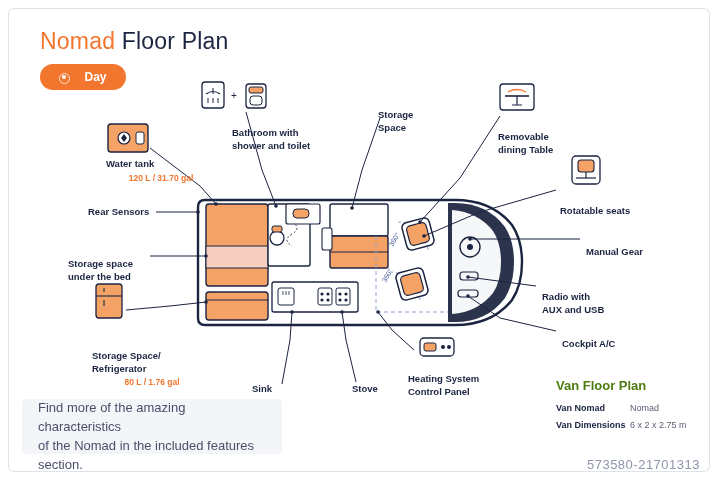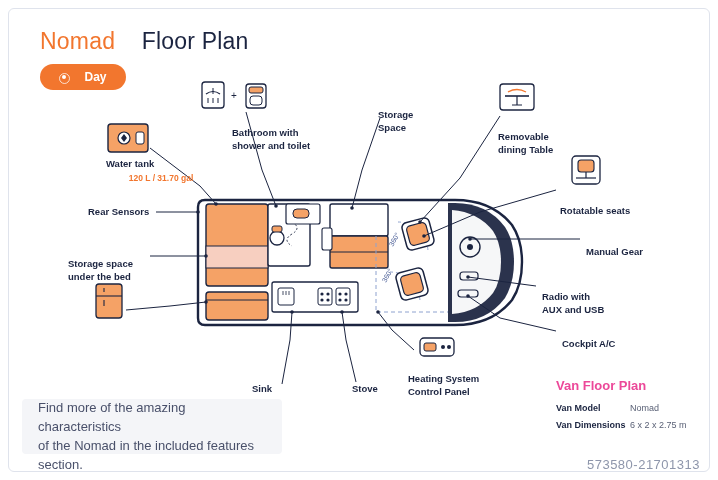--- a/index.html
+++ b/index.html
@@ -32,21 +32,20 @@
     font-size: 23px;
     letter-spacing: .2px;
   }
   .title .nomad {
     color: #f2762e;
     font-weight: 400;
   }
   .title .rest {
     color: #1b2440;
     font-weight: 400;
-    margin-left: 20px;
   }
   .day-chip {
     position: absolute;
     left: 40px; top: 64px;
     width: 86px; height: 26px;
     background: #f2762e;
     border-radius: 13px;
     color: #ffffff;
     font-size: 12px;
     font-weight: bold;
@@ -99,21 +98,21 @@
   
   .spec {
     position: absolute;
     left: 556px; top: 378px;
     width: 150px;
   }
   .spec h3 {
     margin: 0 0 10px 0;
     font-size: 13px;
     font-weight: bold;
-    color: #ec4899;
+    color: #4d7c0f;
   }
   .spec-row {
     display: flex;
     align-items: center;
     margin-bottom: 7px;
     font-size: 9px;
   }
   .spec-key {
     width: 74px;
     font-weight: bold;
@@ -375,41 +374,44 @@
 
 <div class="label" style="left:352px; top:383px; width:60px;">
   <span>Stove</span>
 </div>
 
 <div class="label" style="left:252px; top:383px; width:60px;">
   <span>Sink</span>
 </div>
 
 <div class="label" style="left:92px; top:337px; width:120px; white-space:pre-line;">
+  <span>Storage Space/
+Refrigerator</span>
+  <span class="sub">80 L / 1.76 gal</span>
 </div>
 
 <div class="label" style="left:68px; top:245px; width:96px; white-space:pre-line;">
   <span>Storage space
 under the bed</span>
 </div>
 
 <div class="label" style="left:88px; top:206px; width:72px;">
   <span>Rear Sensors</span>
 </div>
 
 <div class="footer-note">
   <span>Find more of the amazing characteristics</span>
   <span>of the Nomad in the included features section.</span>
 </div>
 
 <div class="spec">
   <h3>Van Floor Plan</h3>
 
   <div class="spec-row">
-    <span class="spec-key">Van Model</span>
+    <span class="spec-key">Van Nomad</span>
     <span class="spec-val">Nomad</span>
   </div>
 
   <div class="spec-row">
     <span class="spec-key">Van Dimensions</span>
     <span class="spec-val">6 x 2 x 2.75 m</span>
   </div>
 
 </div>
 

